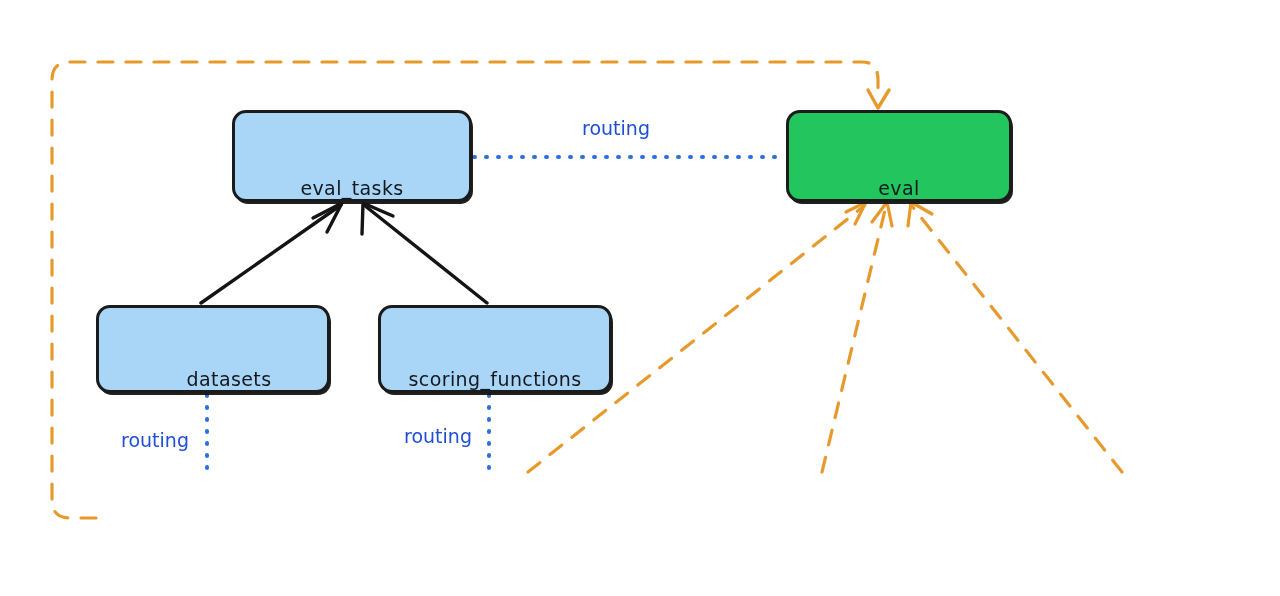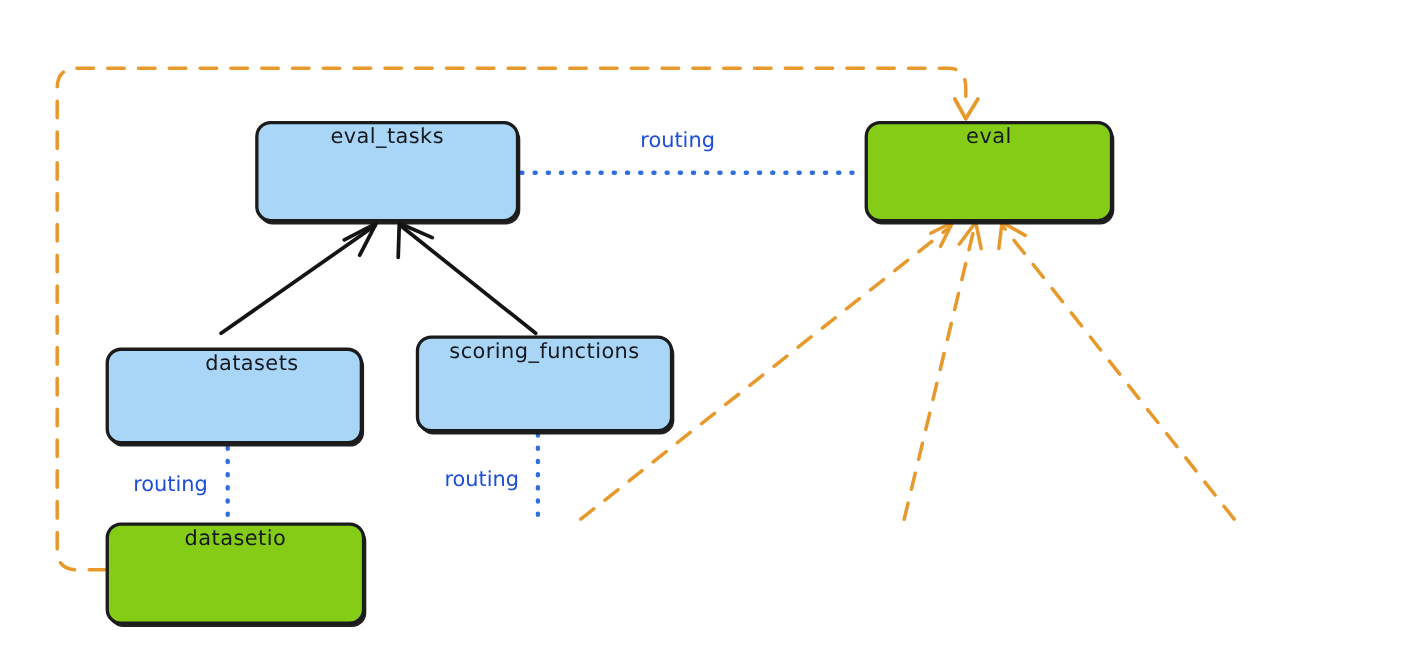--- a/index.html
+++ b/index.html
@@ -23,30 +23,30 @@
     top: 0;
     width: 1280px;
     height: 596px;
   }
   .node {
     position: absolute;
     box-sizing: border-box;
     border: 3px solid #1b1b1b;
     border-radius: 14px;
     display: flex;
-    align-items: flex-start;
+    align-items: flex-end;
     justify-content: center;
     font-family: "DejaVu Sans", sans-serif;
     font-size: 19px;
     color: #14181f;
     letter-spacing: 0.4px;
     box-shadow: 2px 3px 0 -1px rgba(20,20,20,0.95);
   }
   .node.blue  { background: #a9d5f7; }
-  .node.green { background: #84cc16; }
+  .node.green { background: #22c55e; }
   .node-label {
     pointer-events: none;
     white-space: nowrap;
   }
   .edge-label {
     position: absolute;
     font-family: "DejaVu Sans", sans-serif;
     font-size: 19px;
     color: #1d4ed8;
     white-space: nowrap;
@@ -86,31 +86,28 @@
   </svg>
 
   <div class="node blue" style="left:232px; top:110px; width:240px; height:92px;">
     <span class="node-label">eval_tasks</span>
   </div>
 
   <div class="node green" style="left:786px; top:110px; width:226px; height:92px;">
     <span class="node-label">eval</span>
   </div>
 
-  <div class="node blue" style="left:96px; top:316px; width:234px; height:88px;padding-left:32px;">
+  <div class="node blue" style="left:96px; top:305px; width:234px; height:88px;padding-left:32px;">
     <span class="node-label">datasets</span>
   </div>
 
   <div class="node blue" style="left:378px; top:305px; width:234px; height:88px;">
     <span class="node-label">scoring_functions</span>
   </div>
 
-  <div class="node green" style="left:96px; top:475px; width:236px; height:93px;">
-    <span class="node-label">datasetio</span>
-  </div>
 
 
 
 
   <div class="edge-label" style="left:616px; top:128px;">routing</div>
 
   <div class="edge-label" style="left:155px; top:440px;">routing</div>
 
   <div class="edge-label" style="left:438px; top:436px;">routing</div>
 

